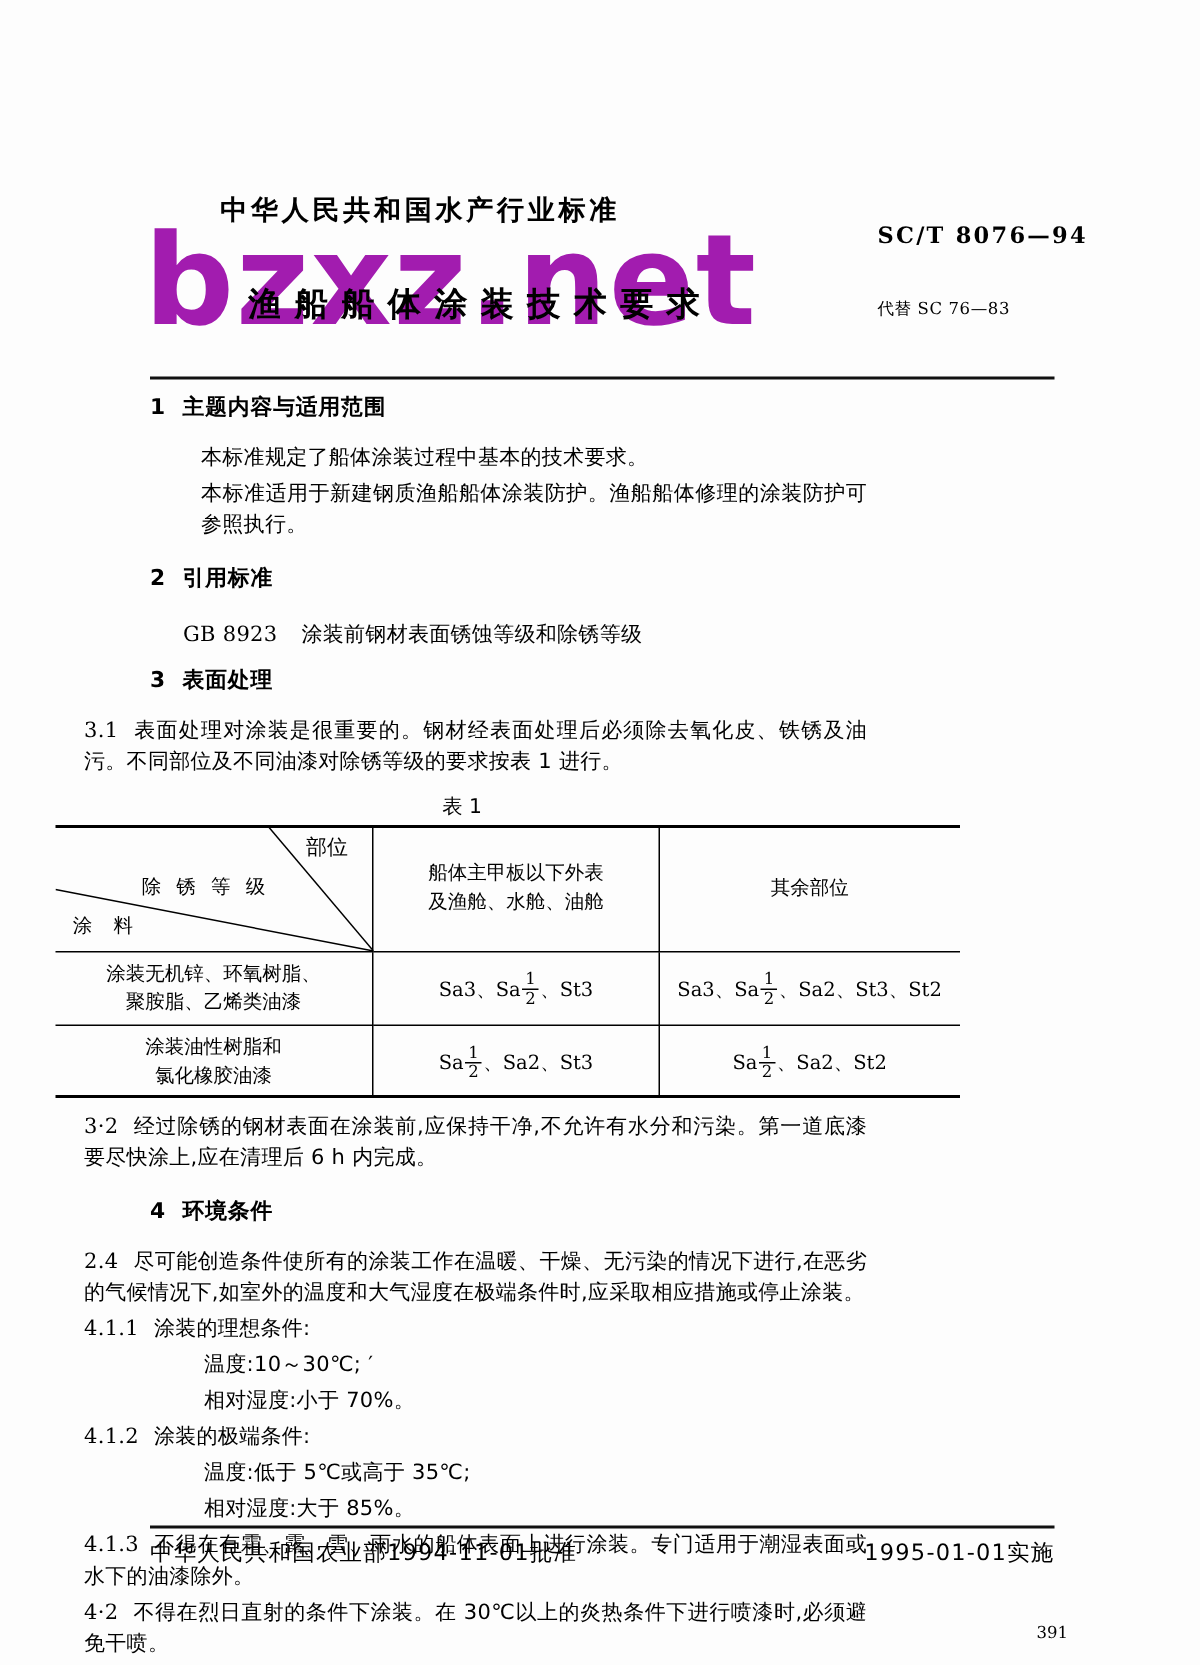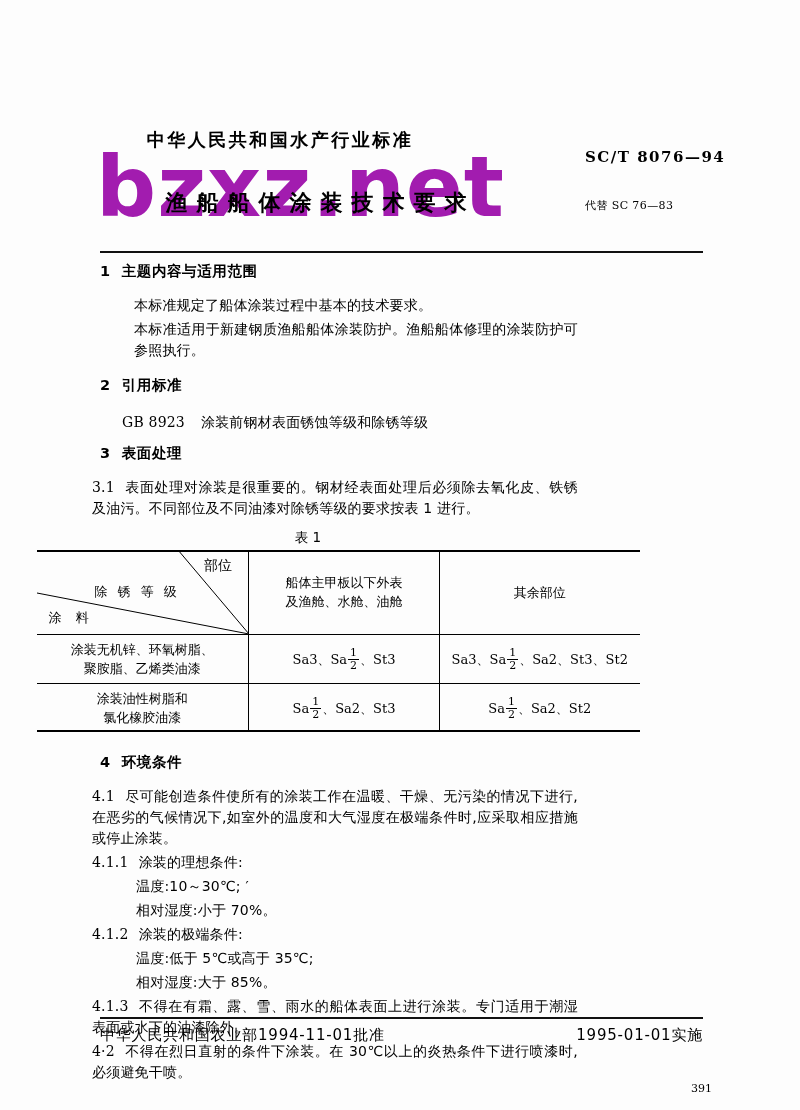--- a/index.html
+++ b/index.html
@@ -92,21 +92,21 @@
   .sec-head .num { margin-right: 11px; font-weight: bold; }
   .para {
     font-size: 14px;
     line-height: 21px;
     margin: 0 0 3px 0;
     padding: 0 98px 0 134px;
     text-align: justify;
     letter-spacing: 0.2px;
   }
   .para.hang {
-    padding-left: 92px;
+    padding-left: 56px;
     text-indent: 0;
   }
   .para .lbl {
     font-weight: normal;
     margin-right: 10px;
   }
   .para.indent2 { padding-left: 136px; }
   .gap-s { height: 7px; }
   .gap-m { height: 12px; }
   .ref-item {
@@ -316,29 +316,32 @@
             </td>
             <td>
               <span class="grade">Sa</span><span class="frac"><span class="n">1</span><span class="d">2</span></span><span class="grade">、Sa2、St2</span>
             </td>
           </tr>
         </tbody>
       </table>
     </div>
 
     <div class="gap-s"></div>
+    <p class="para hang">
+      <span class="lbl mono-num">3·2</span><span>经过除锈的钢材表面在涂装前,应保持干净,不允许有水分和污染。第一道底漆要尽快涂上,应在清理后 6 h 内完成。</span>
+    </p>
 
     <div class="gap-m"></div>
 
     <div class="sec-head">
       <span class="num">4</span><span>环境条件</span>
     </div>
     <div class="gap-s"></div>
     <p class="para hang">
-      <span class="lbl mono-num">4.1</span><span>尽可能创造条件使所有的涂装工作在温暖、干燥、无污染的情况下进行,在恶劣的气候情况下,如室外的温度和大气湿度在极端条件时,应采取相应措施或停止涂装。</span>
+      <span class="lbl mono-num">2.4</span><span>尽可能创造条件使所有的涂装工作在温暖、干燥、无污染的情况下进行,在恶劣的气候情况下,如室外的温度和大气湿度在极端条件时,应采取相应措施或停止涂装。</span>
     </p>
     <p class="para hang">
       <span class="lbl mono-num">4.1.1</span><span>涂装的理想条件:</span>
     </p>
     <p class="para indent2">温度:10～30℃; ′</p>
     <p class="para indent2">相对湿度:小于 70%。</p>
     <p class="para hang">
       <span class="lbl mono-num">4.1.2</span><span>涂装的极端条件:</span>
     </p>
     <p class="para indent2">温度:低于 5℃或高于 35℃;</p>

